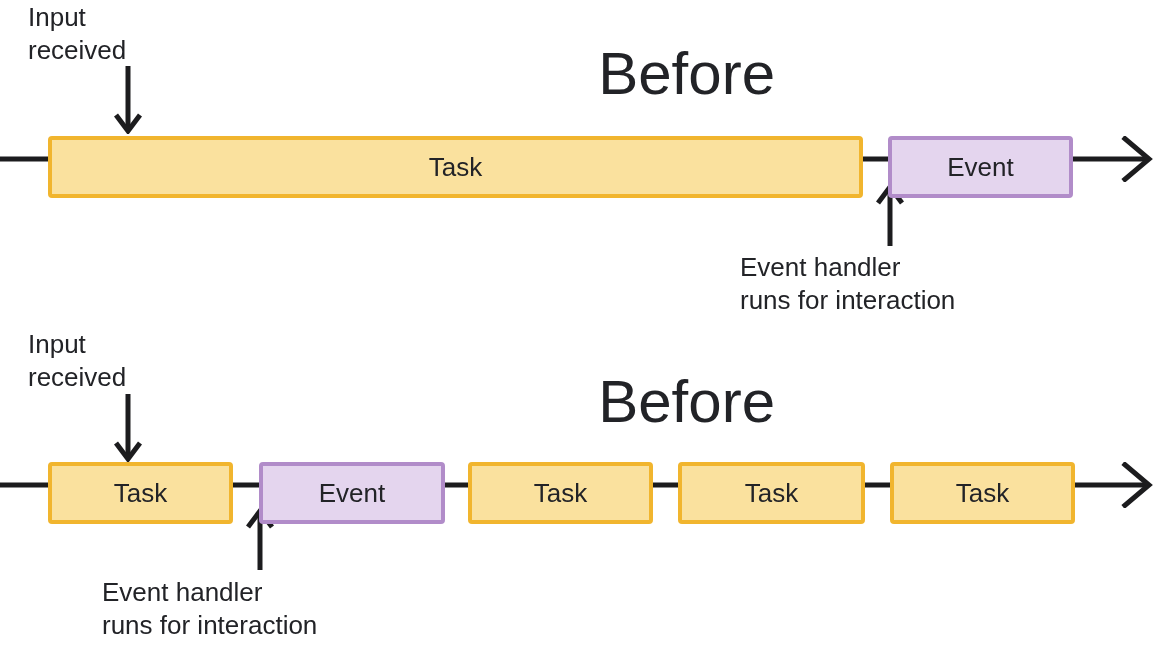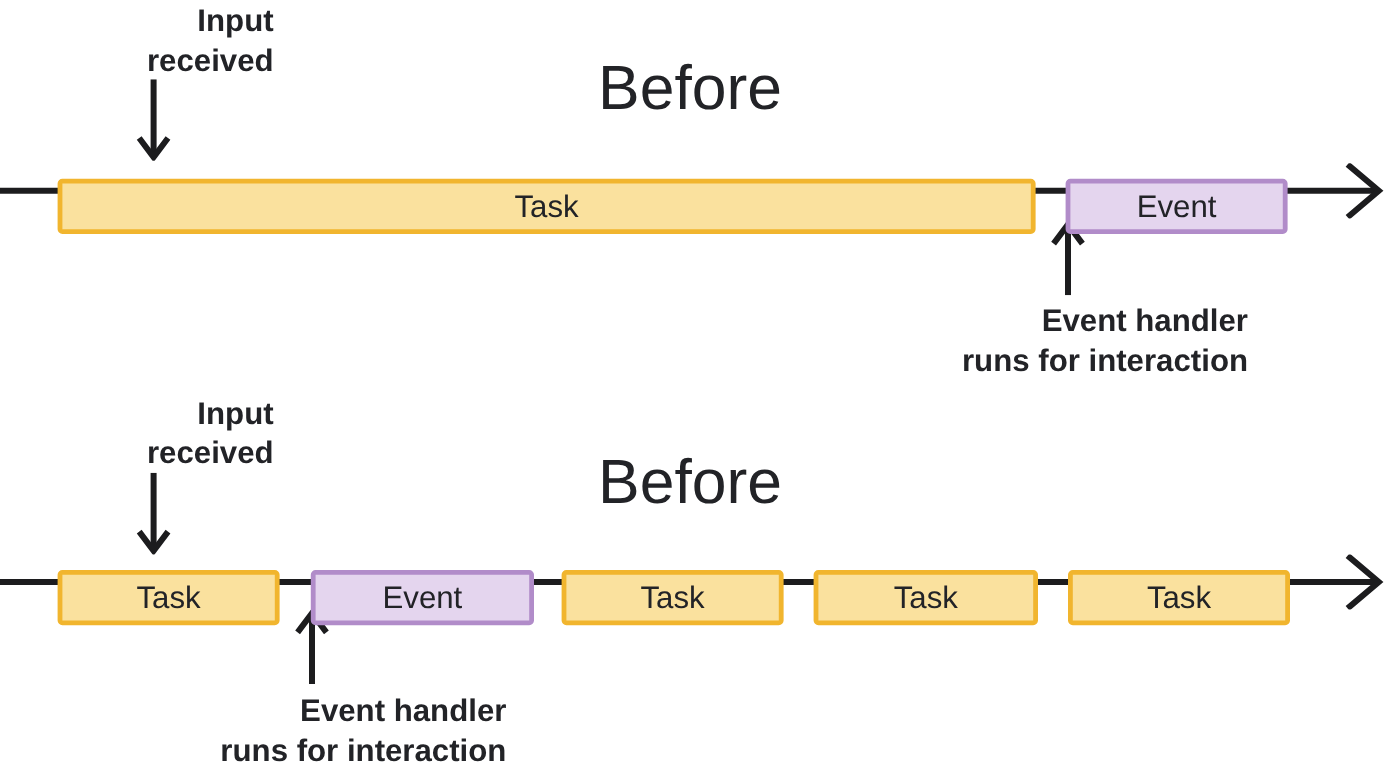--- a/index.html
+++ b/index.html
@@ -8,50 +8,49 @@
     width: 1155px;
     height: 647px;
     background: #ffffff;
     overflow: hidden;
     font-family: "Liberation Sans", sans-serif;
     color: var(--text, #222327);
   }
   .title {
     position: absolute;
     width: 400px;
-    text-align: center;
-    font-size: 52px;
+    text-align: right;
+    font-size: 60px;
     line-height: 64px;
     font-weight: 500;
     color: var(--text, #222327);
     white-space: nowrap;
   }
   .small-label {
     position: absolute;
-    text-align: right;
+    text-align: left;
     font-size: 26px;
     line-height: 33px;
     color: var(--text, #222327);
-    font-weight: bold;
   }
   .timeline {
     position: absolute;
     left: 0;
     width: 1155px;
     height: 46px;
   }
   .timeline > svg.axis {
     position: absolute;
     left: 0; top: 0;
     z-index: 1;
   }
   .bar {
     position: absolute;
-    top: 13px;
-    height: 46px;
+    top: 0;
+    height: 62px;
     box-sizing: border-box;
     border-radius: 4px;
     display: flex;
     align-items: center;
     justify-content: center;
     font-size: 26px;
     z-index: 2;
     color: var(--text, #222327);
   }
   .bar.task  { background: var(--task-fill, #FAE19E);  border: 4px solid var(--task-border, #F1B52E); }

